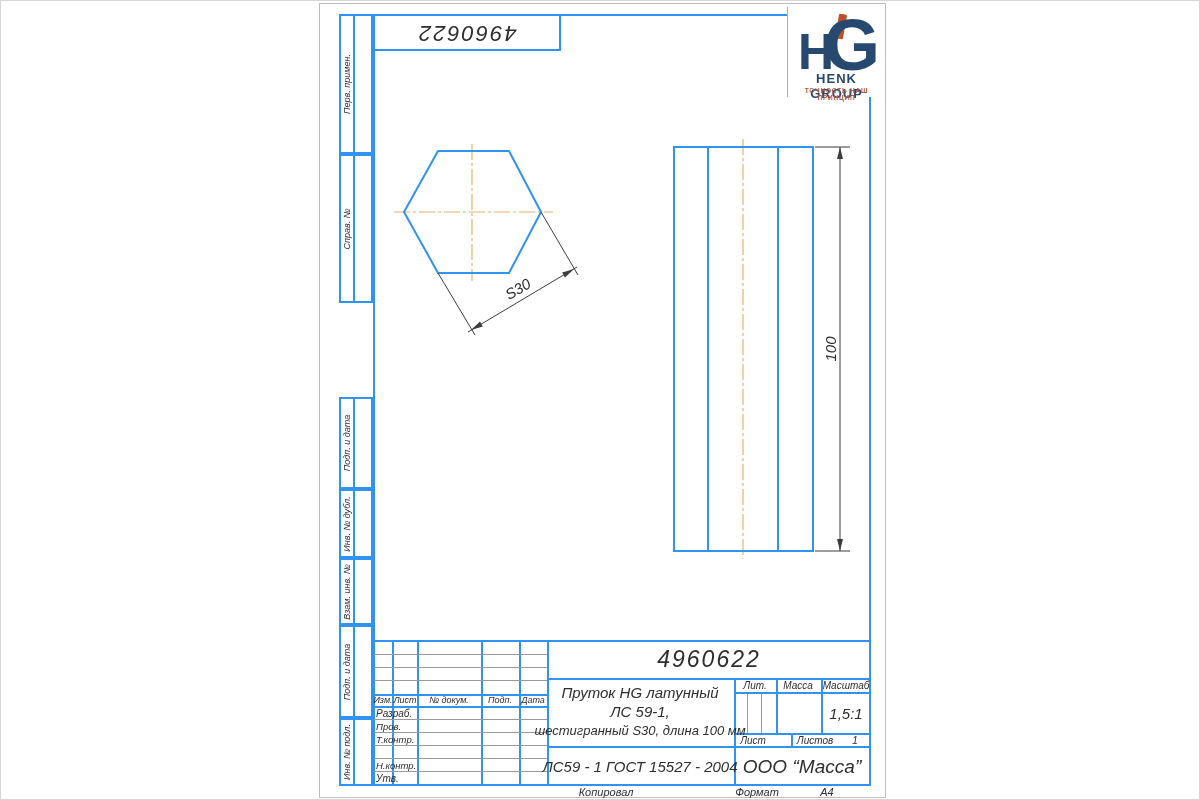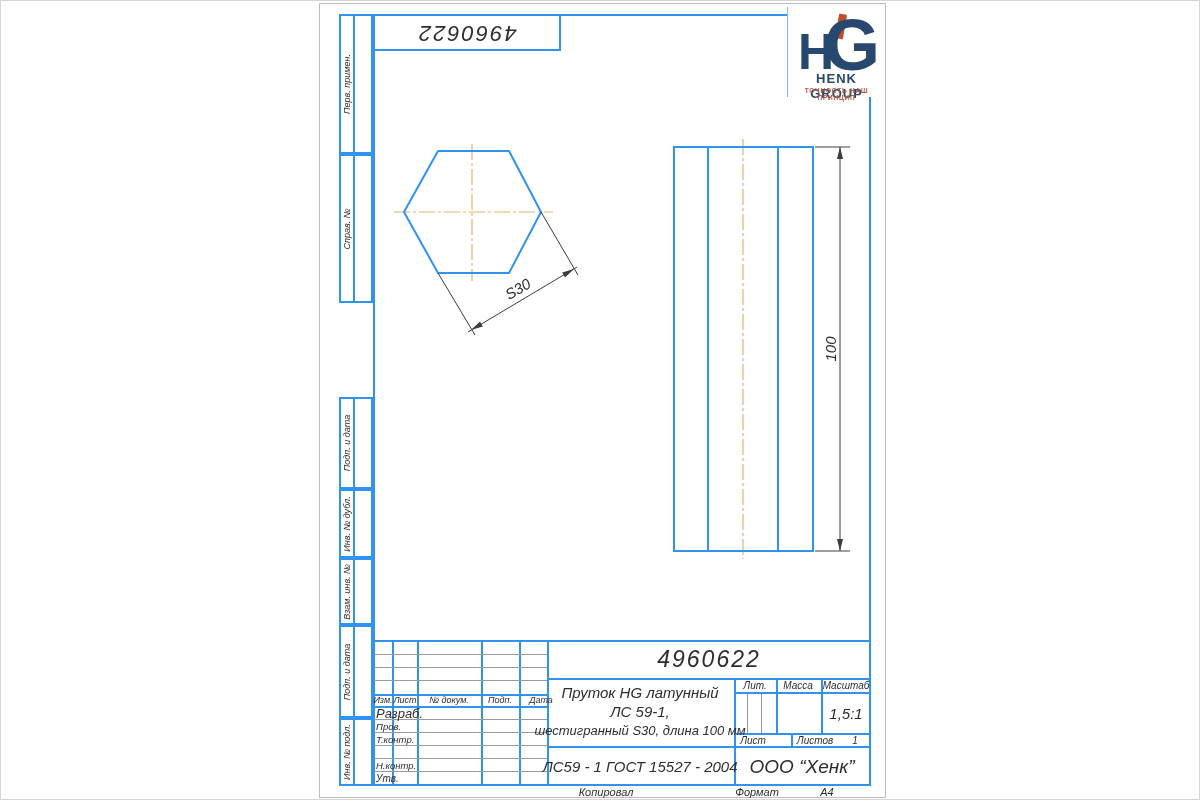--- a/index.html
+++ b/index.html
@@ -168,37 +168,37 @@
   <div class="gl" style="left:746px;top:693px;width:1px;height:39px;"></div>
   <div class="gl" style="left:760px;top:693px;width:1px;height:39px;"></div>
 
   <div class="t" style="left:708px;top:658px;font-size:23px;letter-spacing:2px;">4960622</div>
 
   <div class="t" style="left:639px;top:691px;font-size:15px;">Пруток HG латунный</div>
   <div class="t" style="left:639px;top:710px;font-size:15px;">ЛС 59-1,</div>
   <div class="t" style="left:639px;top:729px;font-size:13px;">шестигранный S30, длина 100 мм</div>
 
   <div class="t" style="left:639px;top:765px;font-size:15px;">ЛС59 - 1 ГОСТ 15527 - 2004</div>
-  <div class="t" style="left:801px;top:766px;font-size:19px;">ООО “Хенк”</div>
+  <div class="t" style="left:801px;top:766px;font-size:19px;">ООО “Масса”</div>
 
   <div class="t" style="left:754px;top:684px;font-size:10px;">Лит.</div>
   <div class="t" style="left:797px;top:684px;font-size:10px;text-align:right;">Масса</div>
   <div class="t" style="left:845px;top:684px;font-size:10px;">Масштаб</div>
   <div class="t" style="left:845px;top:712px;font-size:15px;">1,5:1</div>
   <div class="t" style="left:752px;top:739px;font-size:10px;">Лист</div>
   <div class="t" style="left:814px;top:739px;font-size:10px;">Листов</div>
   <div class="t" style="left:854px;top:739px;font-size:10px;">1</div>
 
   <div class="t" style="left:382px;top:699px;font-size:9px;">Изм.</div>
   <div class="t" style="left:404px;top:699px;font-size:9px;">Лист</div>
   <div class="t" style="left:448px;top:699px;font-size:9px;">№ докум.</div>
   <div class="t" style="left:499px;top:699px;font-size:9px;font-style:italic;">Подп.</div>
-  <div class="t" style="left:532px;top:699px;font-size:9px;margin-left:8px;">Дата</div>
-
-  <div class="tl" style="left:375px;top:712px;font-size:13px;text-align:right;">Разраб.</div>
+  <div class="t" style="left:532px;top:699px;font-size:9px;">Дата</div>
+
+  <div class="tl" style="left:375px;top:712px;font-size:10px;text-align:right;">Разраб.</div>
   <div class="tl" style="left:375px;top:725px;font-size:9.5px;">Пров.</div>
   <div class="tl" style="left:375px;top:738px;font-size:9.5px;">Т.контр.</div>
   <div class="tl" style="left:375px;top:764px;font-size:9.5px;">Н.контр.</div>
   <div class="tl" style="left:375px;top:777px;font-size:10px;">Утв.</div>
 
   <div class="t" style="left:605px;top:791px;font-size:11px;">Копировал</div>
   <div class="t" style="left:756px;top:791px;font-size:11px;">Формат</div>
   <div class="t" style="left:826px;top:791px;font-size:11px;">А4</div>
 
 </div>

